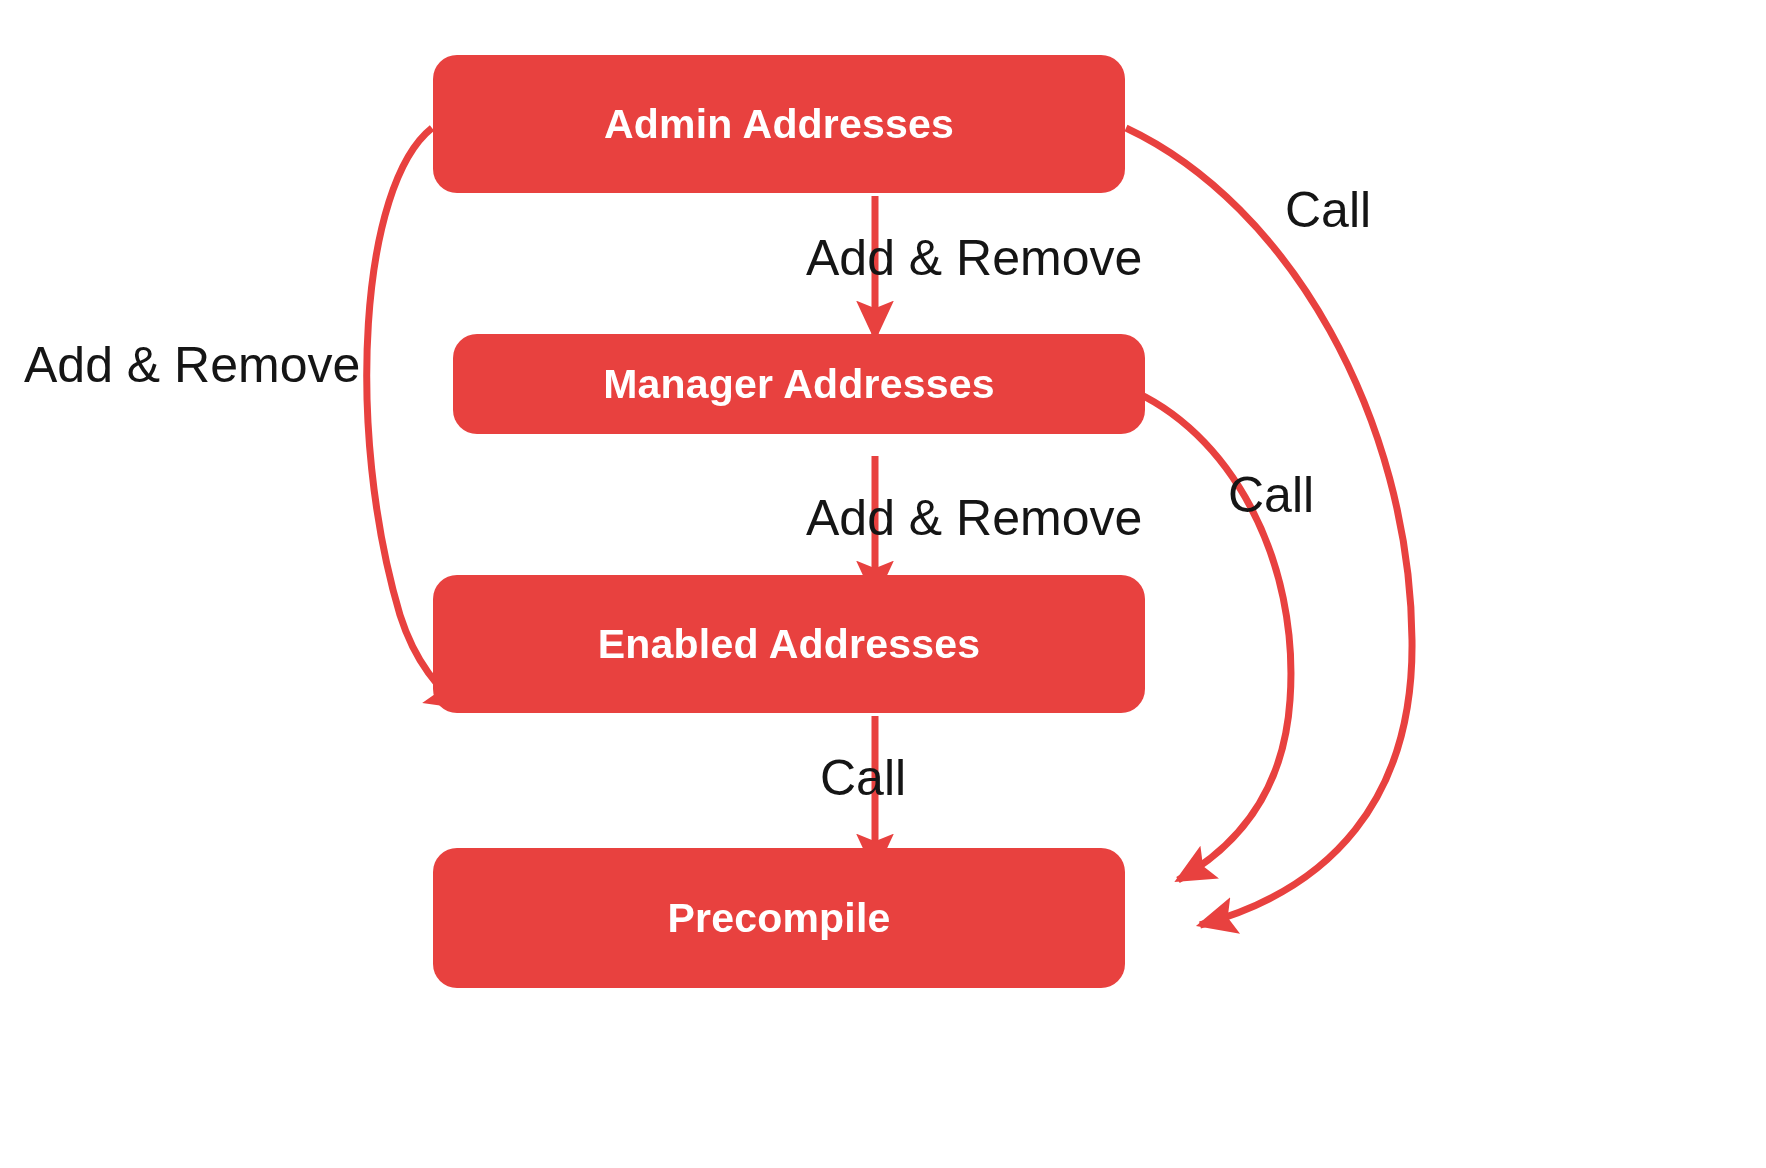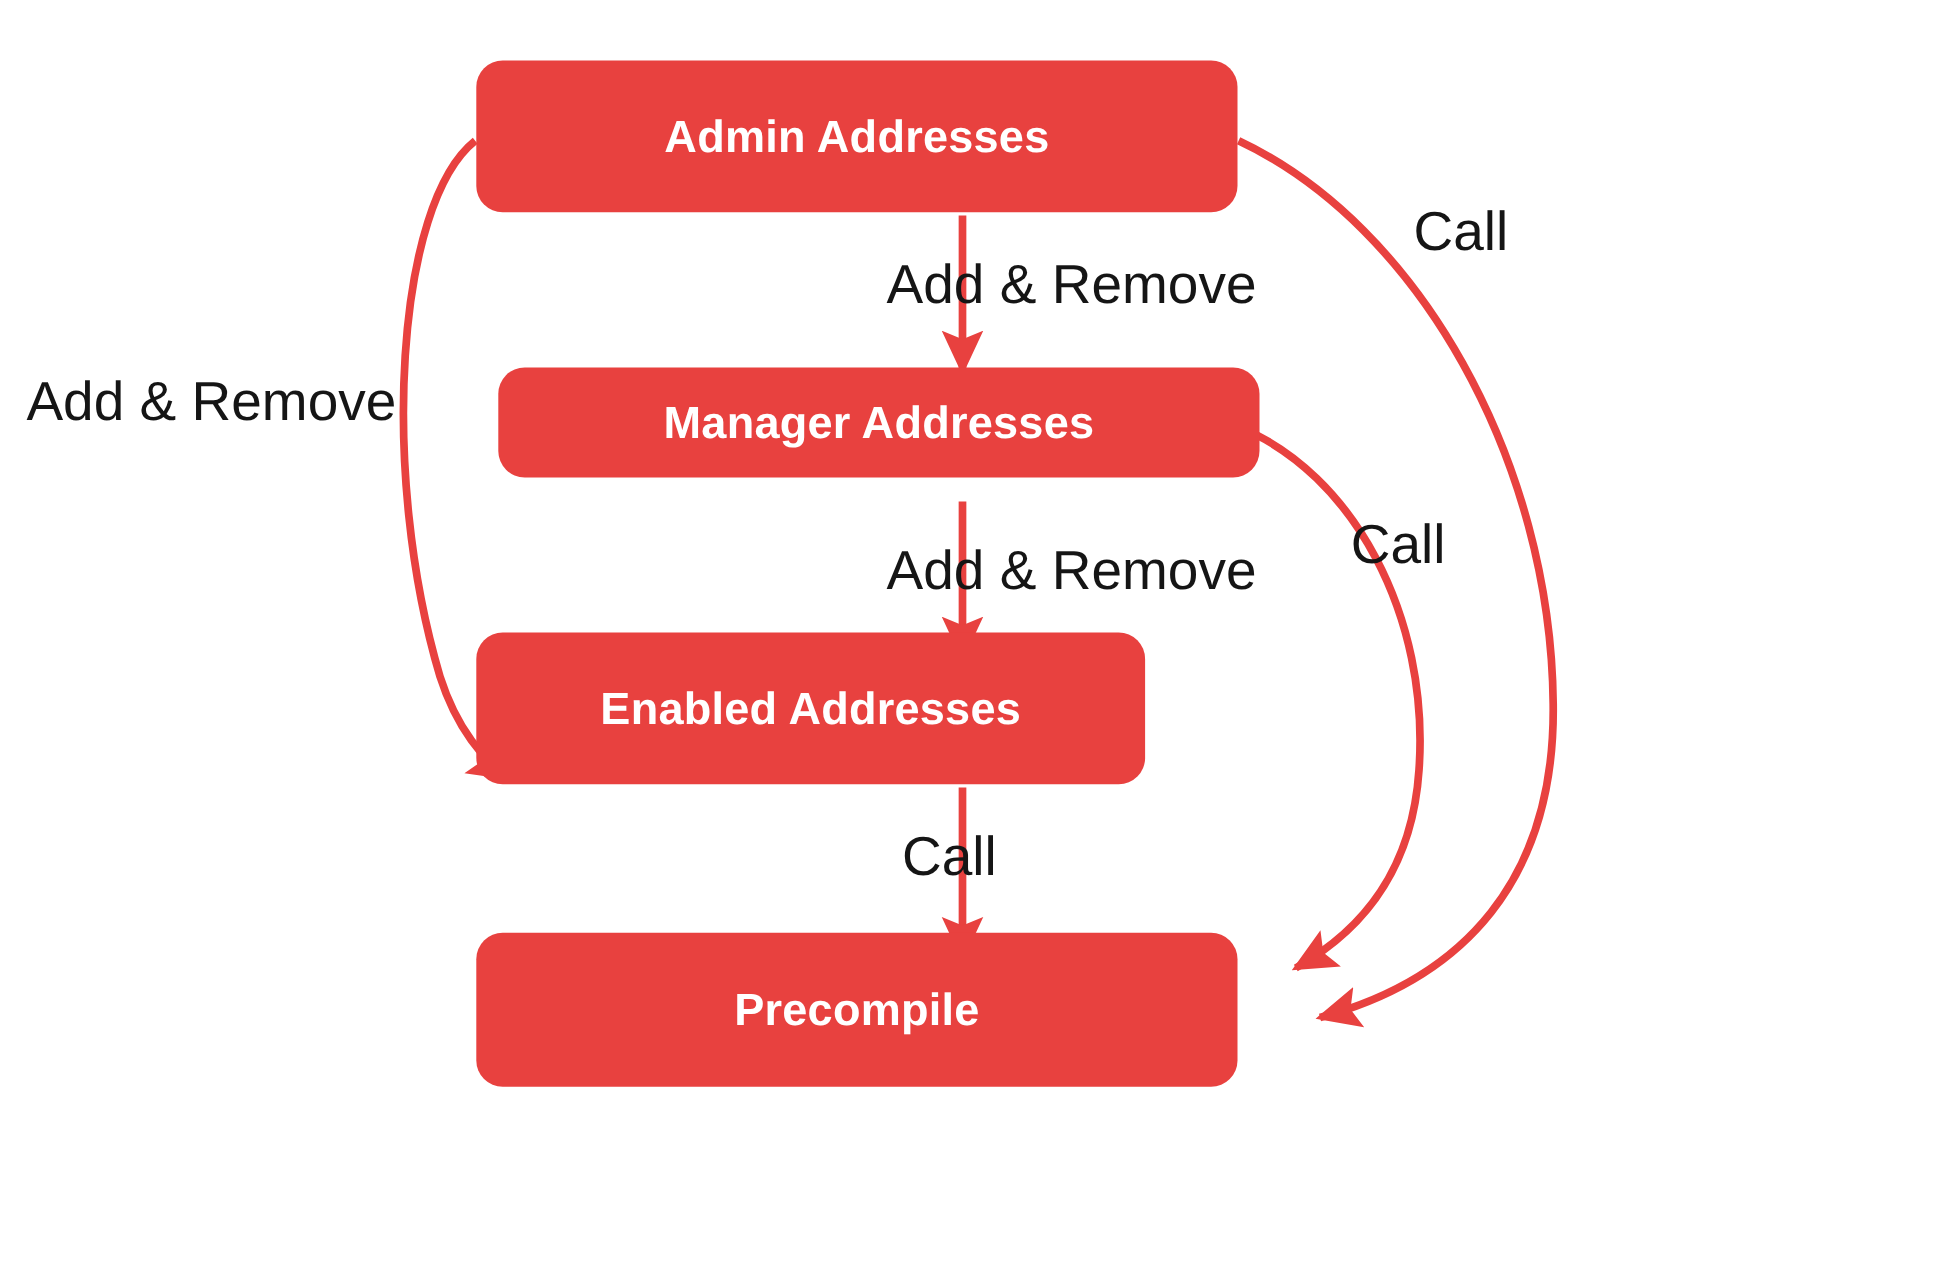--- a/index.html
+++ b/index.html
@@ -78,21 +78,21 @@
   </svg>
 
   <div class="node-box" style="left:433px; top:55px; width:692px; height:138px;">
     <span>Admin Addresses</span>
   </div>
 
   <div class="node-box" style="left:433px; top:334px; width:692px; height:100px;margin-left:20px;">
     <span>Manager Addresses</span>
   </div>
 
-  <div class="node-box" style="left:433px; top:575px; width:608px; height:138px;">
+  <div class="node-box" style="left:433px; top:575px; width:712px; height:138px;">
     <span>Enabled Addresses</span>
   </div>
 
   <div class="node-box" style="left:433px; top:848px; width:692px; height:140px;">
     <span>Precompile</span>
   </div>
 
   <div class="edge-label" style="left:806px; top:233px;">Add &amp; Remove</div>
 
   <div class="edge-label" style="left:806px; top:493px;">Add &amp; Remove</div>

